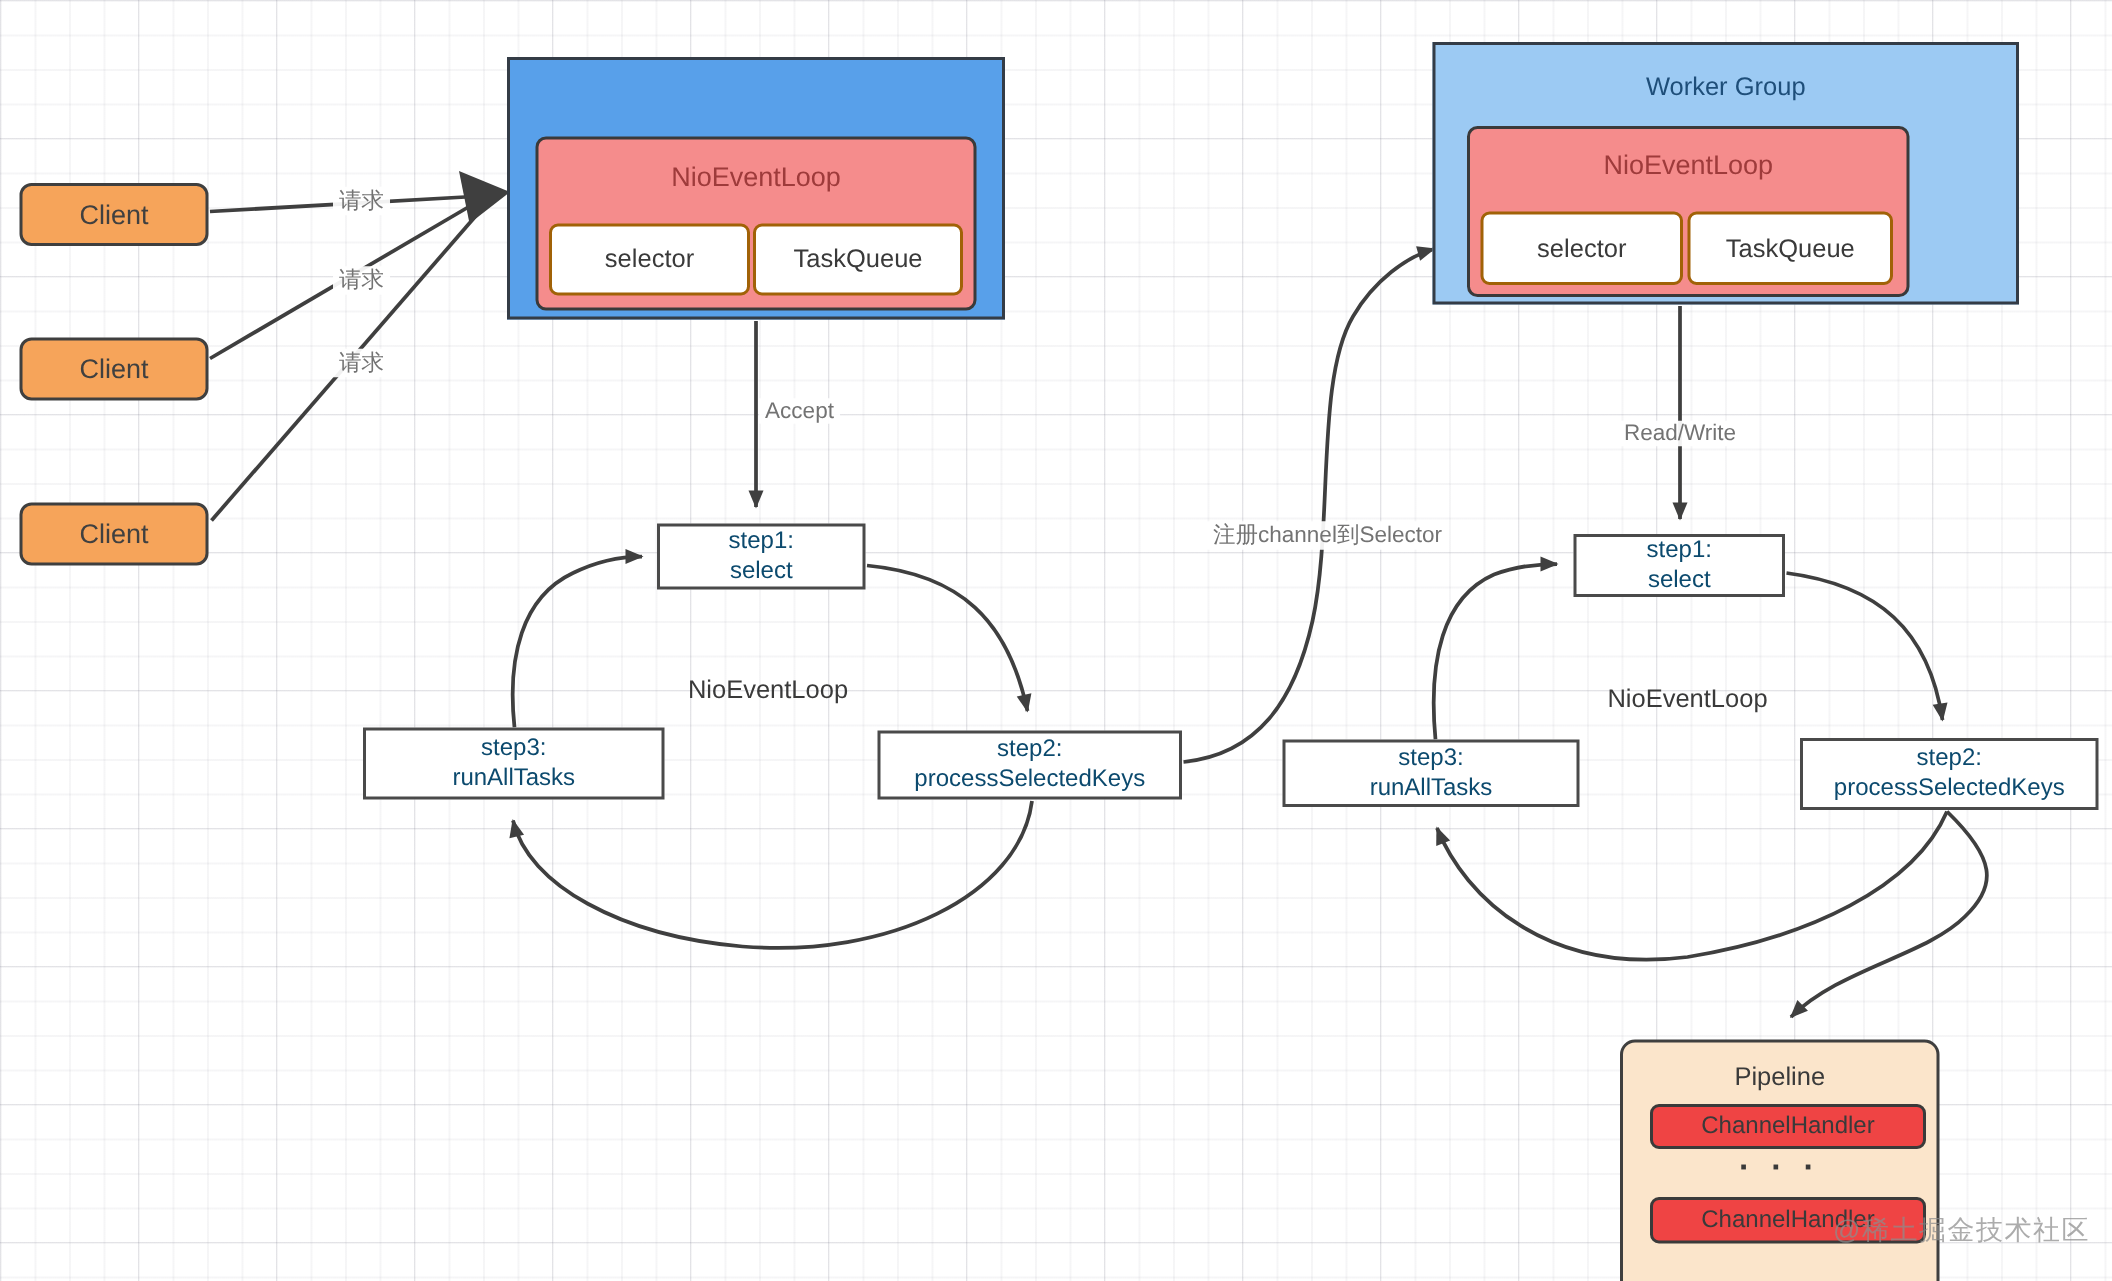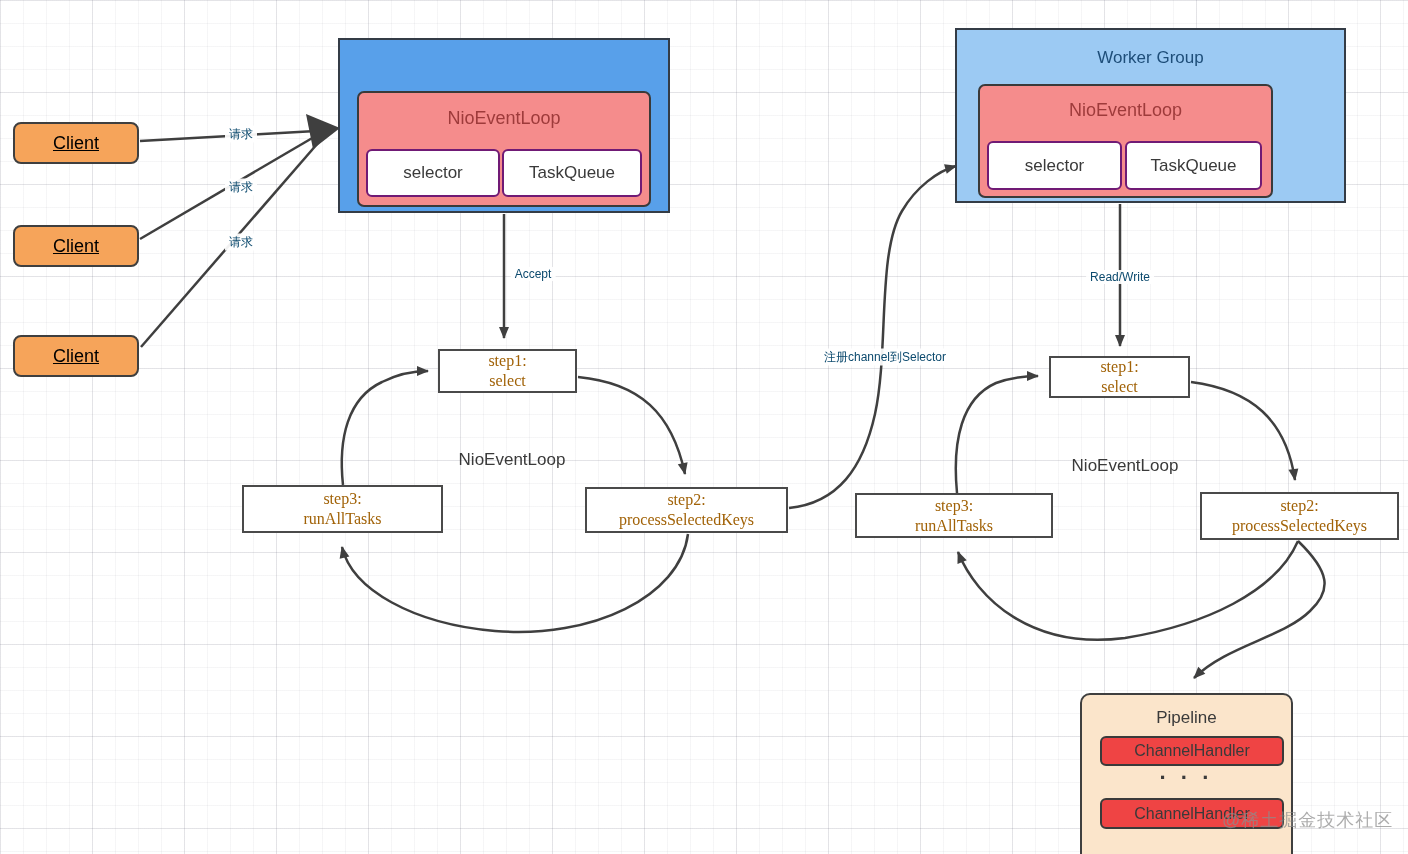--- a/index.html
+++ b/index.html
@@ -9,31 +9,31 @@
     background-color:#ffffff;
     background-image:
       linear-gradient(to right, rgba(120,120,135,0.14) 1px, transparent 1px),
       linear-gradient(to bottom, rgba(120,120,135,0.14) 1px, transparent 1px),
       linear-gradient(to right, rgba(120,120,135,0.07) 1px, transparent 1px),
       linear-gradient(to bottom, rgba(120,120,135,0.07) 1px, transparent 1px);
     background-size:92px 92px,92px 92px,23px 23px,23px 23px;
   }
   .abs{position:absolute;box-sizing:border-box;}
   .box{border:2.5px solid #3f3f3f;display:flex;align-items:center;justify-content:center;text-align:center;}
-  .client{background:#f6a45a;border-radius:8px;font-size:18px;color:#000000;text-decoration:underline;}
+  .client{background:#f6a45a;border-radius:8px;font-size:18px;color:#404040;}
   .group{border:2.5px solid #343c46;}
   .boss{background:#58a0ea;}
   .worker{background:#9ccaf3;}
   .group-title{position:absolute;left:0;right:0;text-align:center;font-size:17px;color:#1e4e79;}
   .redbox{position:absolute;background:#f58c8c;border:2.5px solid #3a3a3a;border-radius:7px;}
   .red-title{position:absolute;left:0;right:0;text-align:center;font-size:18px;color:#9e3b3b;}
-  .whitebox{position:absolute;background:#ffffff;border:2px solid #701a75;border-radius:6px;
+  .whitebox{position:absolute;background:#ffffff;border:2px solid #a16207;border-radius:6px;
     display:flex;align-items:center;justify-content:center;font-size:17px;color:#3a3a3a;}
-  .step{background:#ffffff;border:2.5px solid #4a4a4a;flex-direction:column;font-size:16px;line-height:20px;color:#a16207;font-family:Liberation Serif, serif;}
-  .flow-label{position:absolute;transform:translate(-50%,-50%);font-size:12px;color:#0c4a6e;
+  .step{background:#ffffff;border:2.5px solid #4a4a4a;flex-direction:column;font-size:16px;line-height:20px;color:#0c4a6e;}
+  .flow-label{position:absolute;transform:translate(-50%,-50%);font-size:15px;color:#737373;
     background:rgba(255,255,255,0.93);padding:0 4px;white-space:nowrap;}
   .plain-label{position:absolute;transform:translate(-50%,-50%);font-size:17px;color:#3a3a3a;white-space:nowrap;}
   .pipeline{background:#fbe5cb;border:2.5px solid #3f3f3f;border-radius:10px;}
   .pipeline-title{position:absolute;left:0;right:0;top:13px;text-align:center;font-size:17px;color:#3a3a3a;}
   .handler{position:absolute;background:#ef4444;border:2px solid #3a3a3a;border-radius:6px;
     display:flex;align-items:center;justify-content:center;font-size:16px;color:#3a3a3a;}
   .dots{position:absolute;left:0;right:0;text-align:center;font-size:22px;font-weight:bold;color:#3a3a3a;letter-spacing:4px;}
   .watermark{position:absolute;font-size:18px;color:#8d8d8d;opacity:0.72;letter-spacing:1px;white-space:nowrap;}
   svg.wires{position:absolute;left:0;top:0;pointer-events:none;}
   svg.wires path.w{fill:none;stroke:#3f3f3f;stroke-width:2.5px;}
@@ -94,21 +94,21 @@
   <div class="abs group worker" style="left:955px;top:28px;width:391px;height:175px">
     <div class="group-title" style="top:18px">Worker Group</div>
     <div class="redbox" style="left:21px;top:54px;width:291px;height:110px">
       <div class="red-title" style="top:14px">NioEventLoop</div>
       <div class="whitebox" style="left:7px;top:55px;width:131px;height:45px">selector</div>
       <div class="whitebox" style="left:145px;top:55px;width:133px;height:45px">TaskQueue</div>
     </div>
   </div>
 
   <div class="flow-label" style="left:533px;top:274px">Accept</div>
-  <div class="flow-label" style="left:1120px;top:277px">Read/Write</div>
+  <div class="flow-label" style="left:1120px;top:289px">Read/Write</div>
   <div class="flow-label" style="left:885px;top:357px">注册channel到Selector</div>
 
   <div class="abs box step" style="left:438px;top:349px;width:139px;height:44px">
     <span>step1:</span>
     <span>select</span>
   </div>
   <div class="abs box step" style="left:585px;top:487px;width:203px;height:46px">
     <span>step2:</span>
     <span>processSelectedKeys</span>
   </div>

